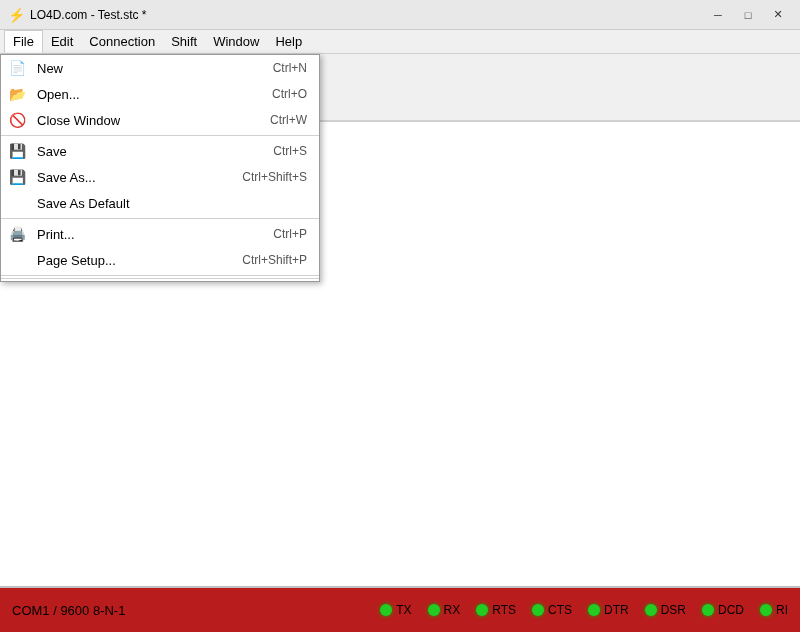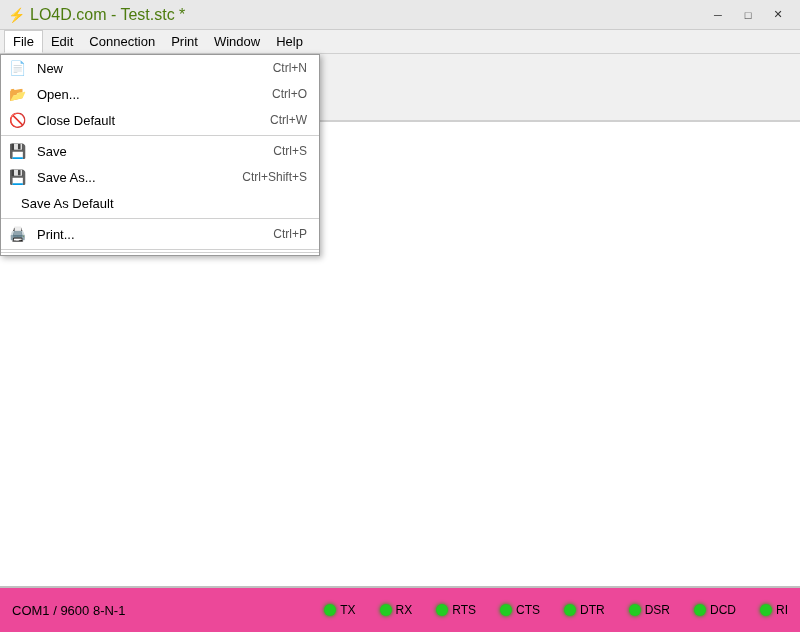--- a/index.html
+++ b/index.html
@@ -24,22 +24,22 @@
       user-select: none;
     }
     .title-bar-icon {
       width: 16px;
       height: 16px;
       margin-right: 6px;
       font-size: 14px;
     }
     .title-bar-title {
       flex: 1;
-      font-size: 16px;
-      color: #4d7c0f;
+      font-size: 12px;
+      color: #000000;
     }
     .title-bar-controls {
       display: flex;
       gap: 2px;
     }
     .title-btn {
       width: 28px;
       height: 20px;
       background: none;
       border: none;
@@ -167,44 +167,44 @@
       display: flex;
       align-items: center;
       justify-content: center;
       font-size: 14px;
     }
     .dropdown-separator {
       height: 1px;
       background: #d0d0d0;
       margin: 2px 0;
     }
-    .dropdown-item.no-icon { padding-left: 20px; }
+    .dropdown-item.no-icon { padding-left: 36px; }
 
     
     .status-bar {
       position: absolute;
       bottom: 0;
       left: 0;
       right: 0;
       height: 46px;
-      background: #ec4899;
+      background: #b91c1c;
       border-top: 2px solid #c0c0c0;
       display: flex;
       align-items: center;
       padding: 0 12px;
       font-size: 13px;
     }
     .status-left {
       flex: 1;
     }
     .status-line { height: 20px; display: flex; align-items: center; }
     .status-right {
       display: flex;
       align-items: center;
-      gap: 24px;
+      gap: 16px;
     }
     .status-indicator {
       display: flex;
       align-items: center;
       gap: 4px;
       font-size: 12px;
     }
     .led {
       width: 12px;
       height: 12px;
@@ -263,21 +263,21 @@
       <button class="title-btn">─</button>
       <button class="title-btn">□</button>
       <button class="title-btn close">✕</button>
     </div>
   </div>
 
   <div class="menu-bar">
     <div class="menu-item active">File</div>
     <div class="menu-item">Edit</div>
     <div class="menu-item">Connection</div>
-    <div class="menu-item">Print</div>
+    <div class="menu-item">Shift</div>
     <div class="menu-item">Window</div>
     <div class="menu-item">Help</div>
   </div>
 
   <div class="toolbar">
 
     <button class="connect-btn">
       <svg width="36" height="36" viewBox="0 0 36 36">
         <rect x="4" y="14" width="8" height="14" rx="1" fill="#888" stroke="#555" stroke-width="1"></rect>
         <rect x="6" y="10" width="4" height="6" fill="#888"></rect>
@@ -346,21 +346,21 @@
     </div>
 
     <div class="dropdown-item">
       <span class="item-icon">📂</span>
       <span>Open...</span>
       <span class="shortcut">Ctrl+O</span>
     </div>
 
     <div class="dropdown-item">
       <span class="item-icon" style="color:#cc2200;">🚫</span>
-      <span>Close Default</span>
+      <span>Close Window</span>
       <span class="shortcut">Ctrl+W</span>
     </div>
 
     <div class="dropdown-separator"></div>
 
     <div class="dropdown-item">
       <span class="item-icon">💾</span>
       <span>Save</span>
       <span class="shortcut">Ctrl+S</span>
     </div>
@@ -376,20 +376,24 @@
     </div>
 
     <div class="dropdown-separator"></div>
 
     <div class="dropdown-item">
       <span class="item-icon">🖨️</span>
       <span>Print...</span>
       <span class="shortcut">Ctrl+P</span>
     </div>
 
+    <div class="dropdown-item no-icon">
+      <span>Page Setup...</span>
+      <span class="shortcut">Ctrl+Shift+P</span>
+    </div>
 
     <div class="dropdown-separator"></div>
 
 
     <div class="dropdown-separator"></div>
 
   </div>
 
   <div class="content-area"></div>
 

